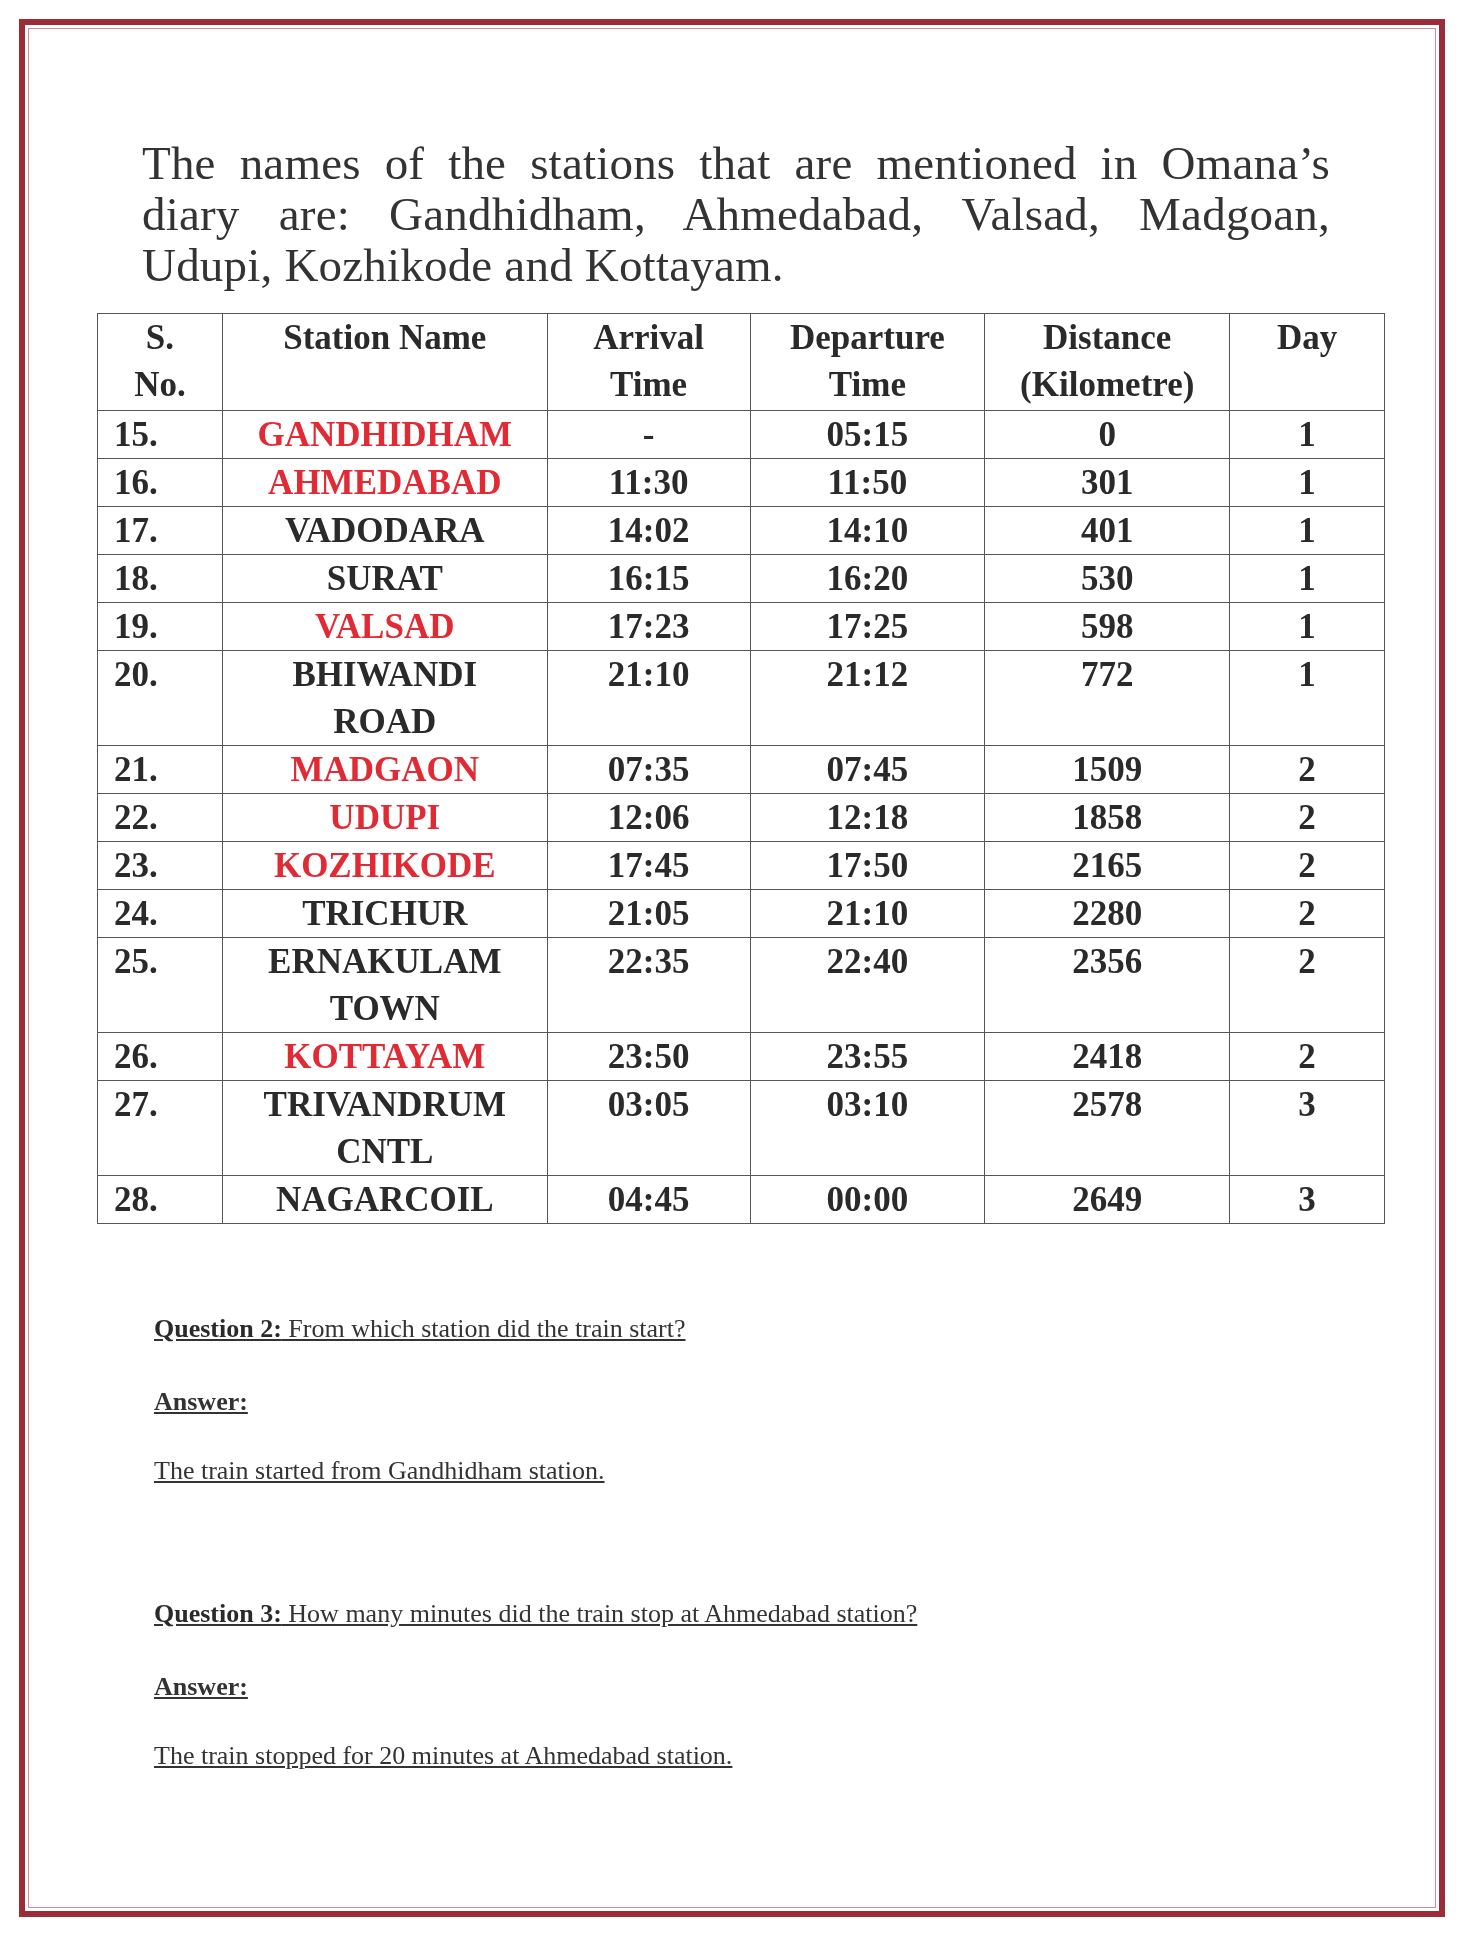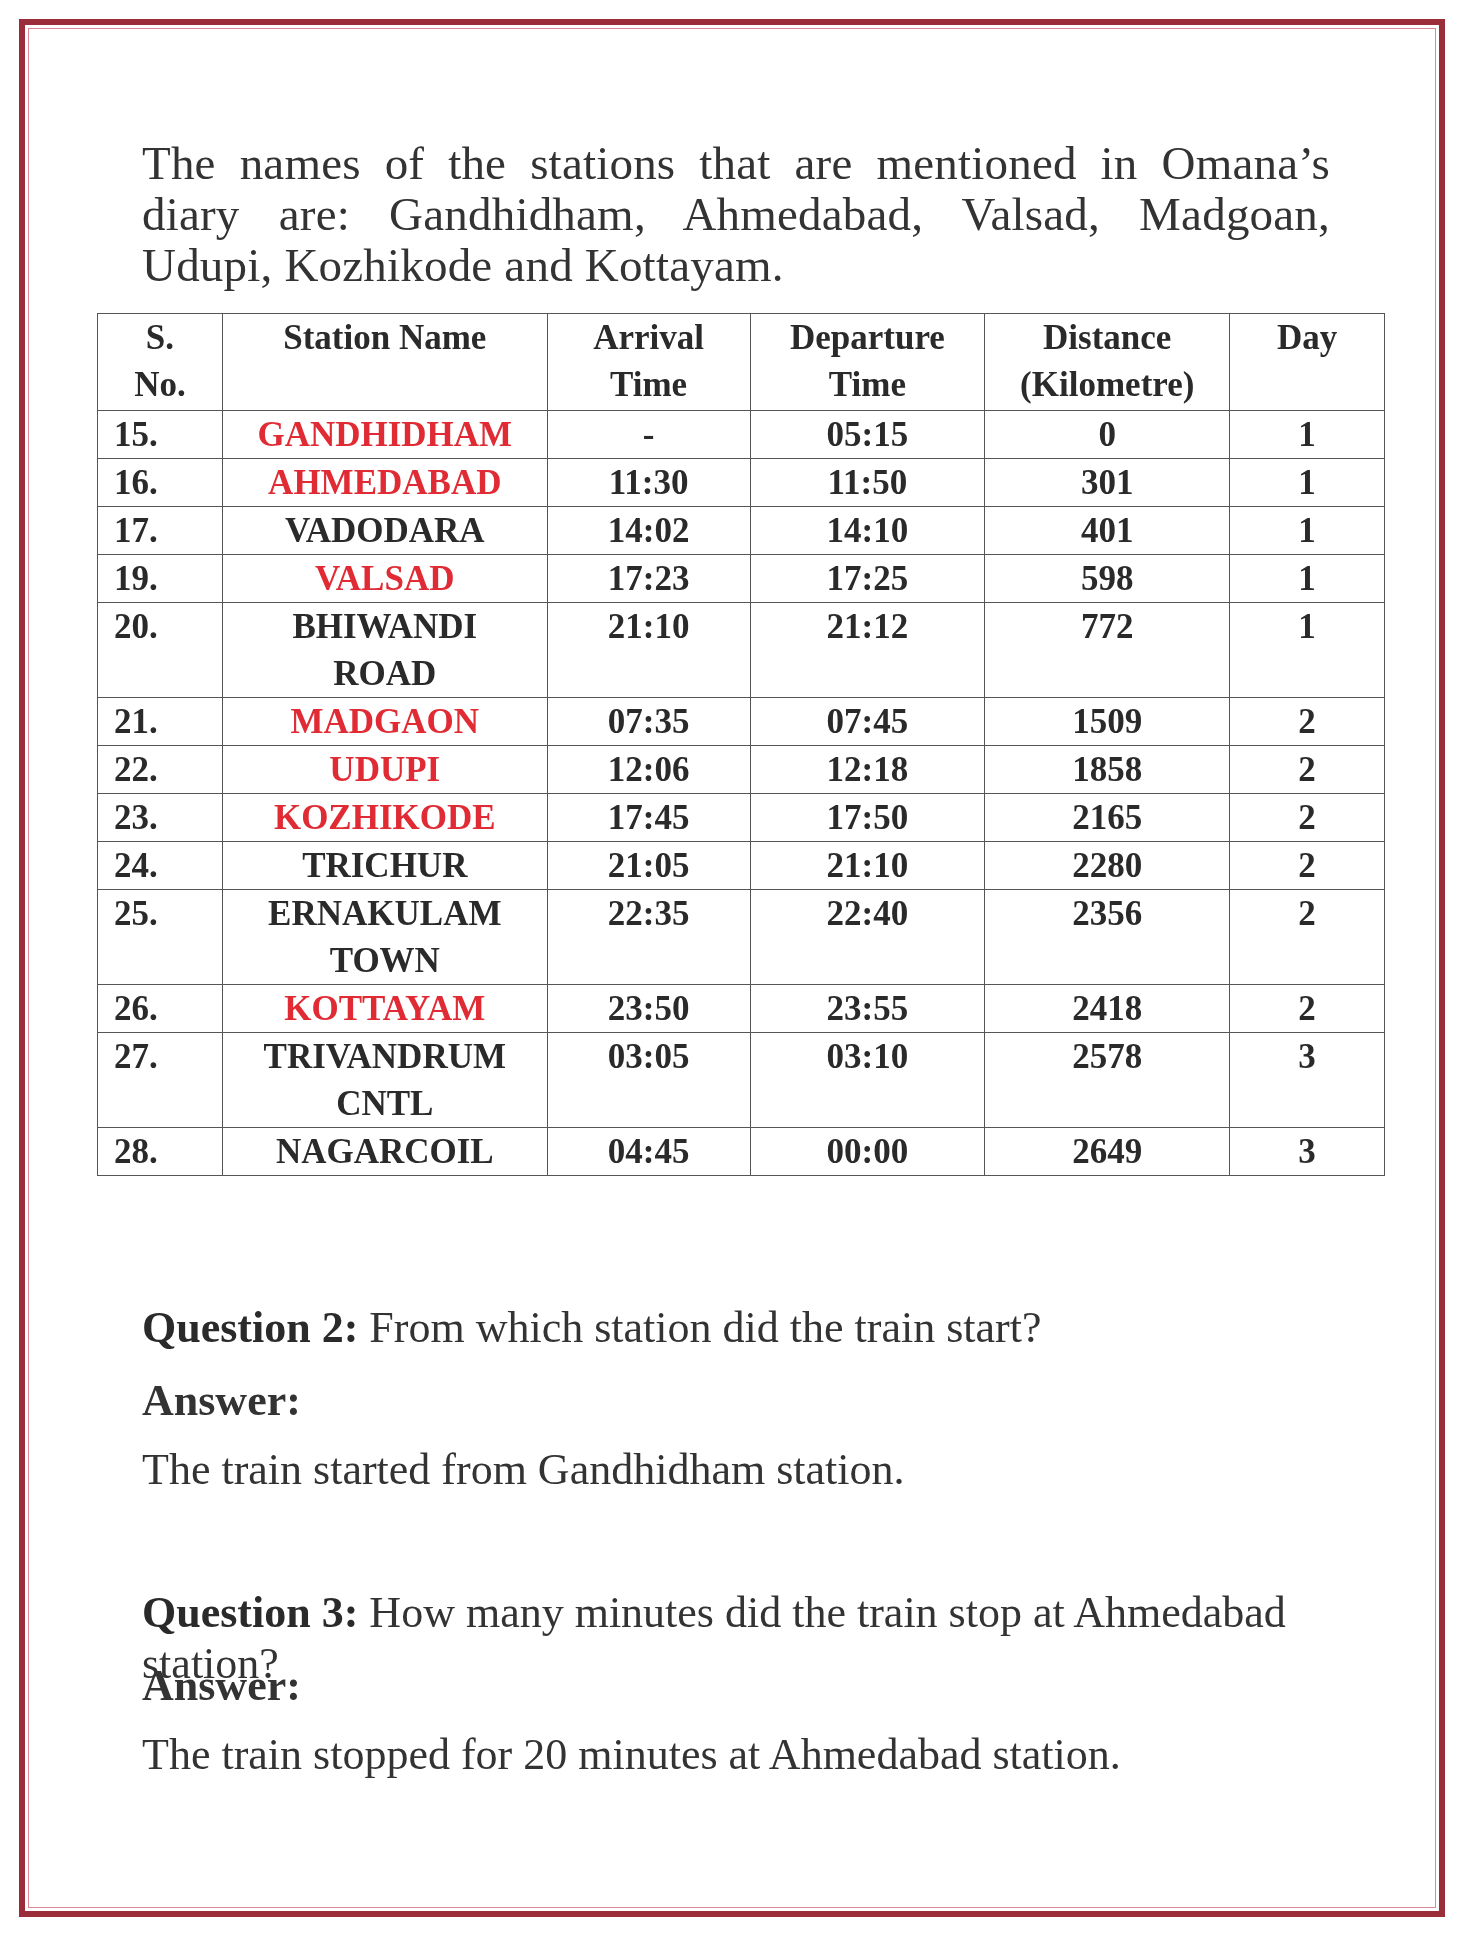--- a/index.html
+++ b/index.html
@@ -90,23 +90,24 @@
     col.c-name { width: 325px; }
     col.c-arr { width: 203px; }
     col.c-dep { width: 235px; }
     col.c-dist { width: 245px; }
     col.c-day { width: 155px; }
 
     .qa {
       position: absolute;
       left: 142px;
       width: 1200px;
-      font-size: 44px;
+      font-size: 26px;
       color: #333;
-      margin: 0;
+      margin: 12px;
+      text-decoration: underline;
     }
     .qa b { color: #2a2a2a; }
     .q2 { top: 1302px; }
     .a2label { top: 1375px; font-weight: bold; }
     .a2 { top: 1444px; }
     .q3 { top: 1587px; }
     .a3label { top: 1660px; font-weight: bold; }
     .a3 { top: 1729px; }
   </style>
 </head>
@@ -158,20 +159,28 @@
         </tr>
         <tr>
           <td class="sno">17.</td>
           <td><span>VADODARA</span></td>
           <td>14:02</td>
           <td>14:10</td>
           <td>401</td>
           <td>1</td>
         </tr>
         <tr>
+          <td class="sno">18.</td>
+          <td><span>SURAT</span></td>
+          <td>16:15</td>
+          <td>16:20</td>
+          <td>530</td>
+          <td>1</td>
+        </tr>
+        <tr>
           <td class="sno">19.</td>
           <td class="red"><span>VALSAD</span></td>
           <td>17:23</td>
           <td>17:25</td>
           <td>598</td>
           <td>1</td>
         </tr>
         <tr>
           <td class="sno">20.</td>
           <td><span>BHIWANDI</span><br><span>ROAD</span></td>

